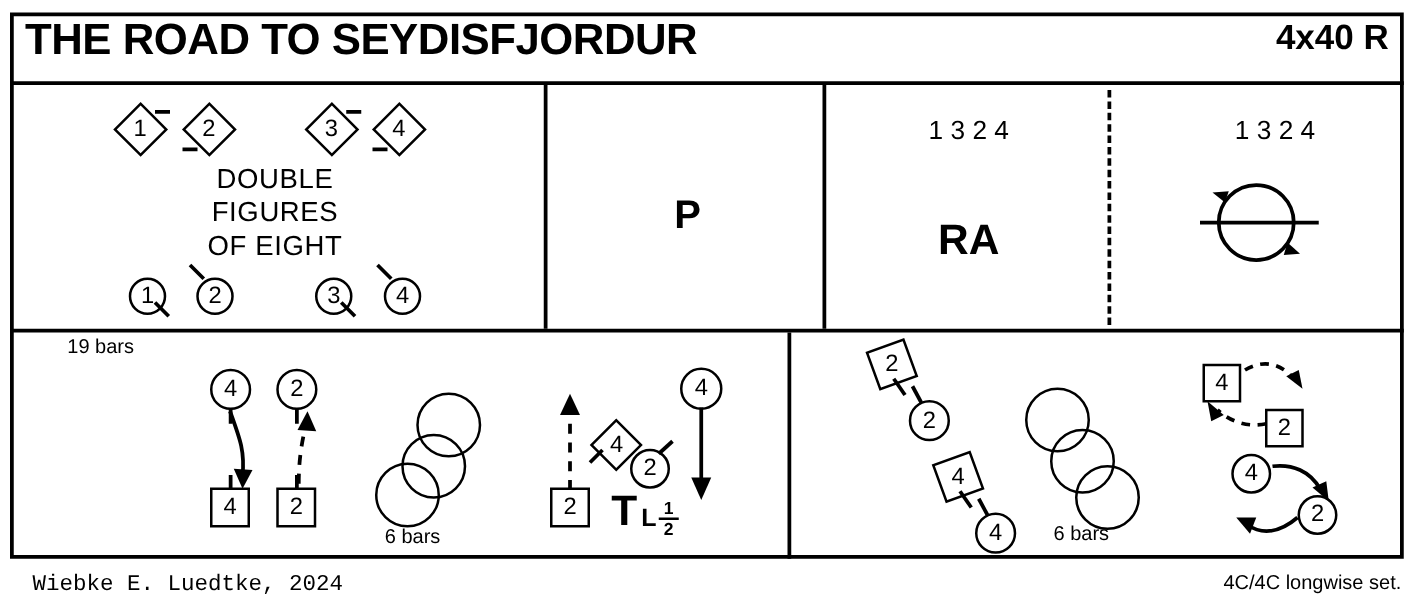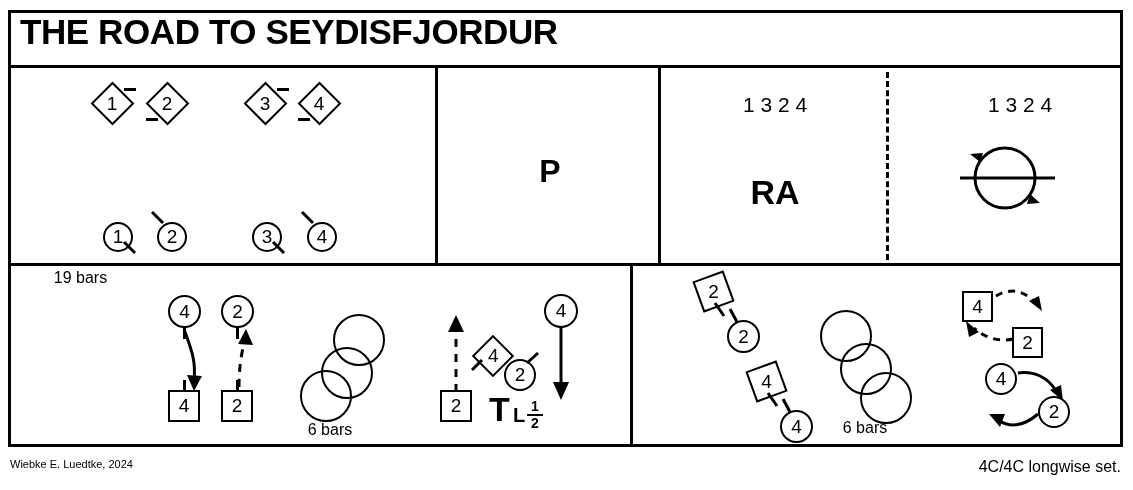--- a/index.html
+++ b/index.html
@@ -38,31 +38,32 @@
   .tail{position:absolute;background:#000;}
 
   .lbl{position:absolute;font-size:17px;line-height:1.22;text-align:center;}
   .big{position:absolute;font-weight:bold;}
 
   .chainring{position:absolute;border:2.4px solid #000;border-radius:50%;}
 
   svg{position:absolute;overflow:visible;}
 
   
-  .footL{position:absolute;left:10px;top:458px;font-size:11px;}
+  .footL{position:absolute;left:26px;top:458px;font-size:18px;font-family:Liberation Mono, monospace;}
   .footR{position:absolute;right:12px;top:458px;font-size:16px;}
 </style>
 </head>
 <body>
 
 <div class="sheet">
 
   <div class="frame"></div>
   <div class="titlebar"></div>
   <div class="title">THE ROAD TO SEYDISFJORDUR</div>
+  <div class="meter">4x40 R</div>
 
   <div class="rowline"></div>
   <div class="vline" style="left:435px;top:68px;height:195px;"></div>
   <div class="vline" style="left:658px;top:68px;height:195px;"></div>
   <div class="vline" style="left:630px;top:266px;height:181px;"></div>
   <div class="dashline" style="left:886px;top:72px;height:188px;"></div>
 
   <div class="dia" style="left:97px;top:88px;width:31px;height:31px;">
     <span>1</span>
   </div>
@@ -76,20 +77,25 @@
   <div class="dia" style="left:250px;top:88px;width:31px;height:31px;">
     <span>3</span>
   </div>
   <div class="tail" style="left:277px;top:88px;width:12px;height:3px;"></div>
 
   <div class="dia" style="left:304px;top:88px;width:31px;height:31px;">
     <span>4</span>
   </div>
   <div class="tail" style="left:298px;top:118px;width:12px;height:3px;"></div>
 
+  <div class="lbl" style="left:140px;top:130px;width:160px;font-size:22px;letter-spacing:.5px;">
+    <div>DOUBLE</div>
+    <div>FIGURES</div>
+    <div>OF EIGHT</div>
+  </div>
 
   <div class="circ" style="left:103px;top:222px;width:30px;height:30px;">
     <span>1</span>
   </div>
   <svg style="left:124px;top:242px;width:18px;height:18px;">
     <line x1="0" y1="0" x2="11" y2="11" stroke="#000" stroke-width="3"></line>
   </svg>
 
   <div class="circ" style="left:157px;top:222px;width:30px;height:30px;">
     <span>2</span>

